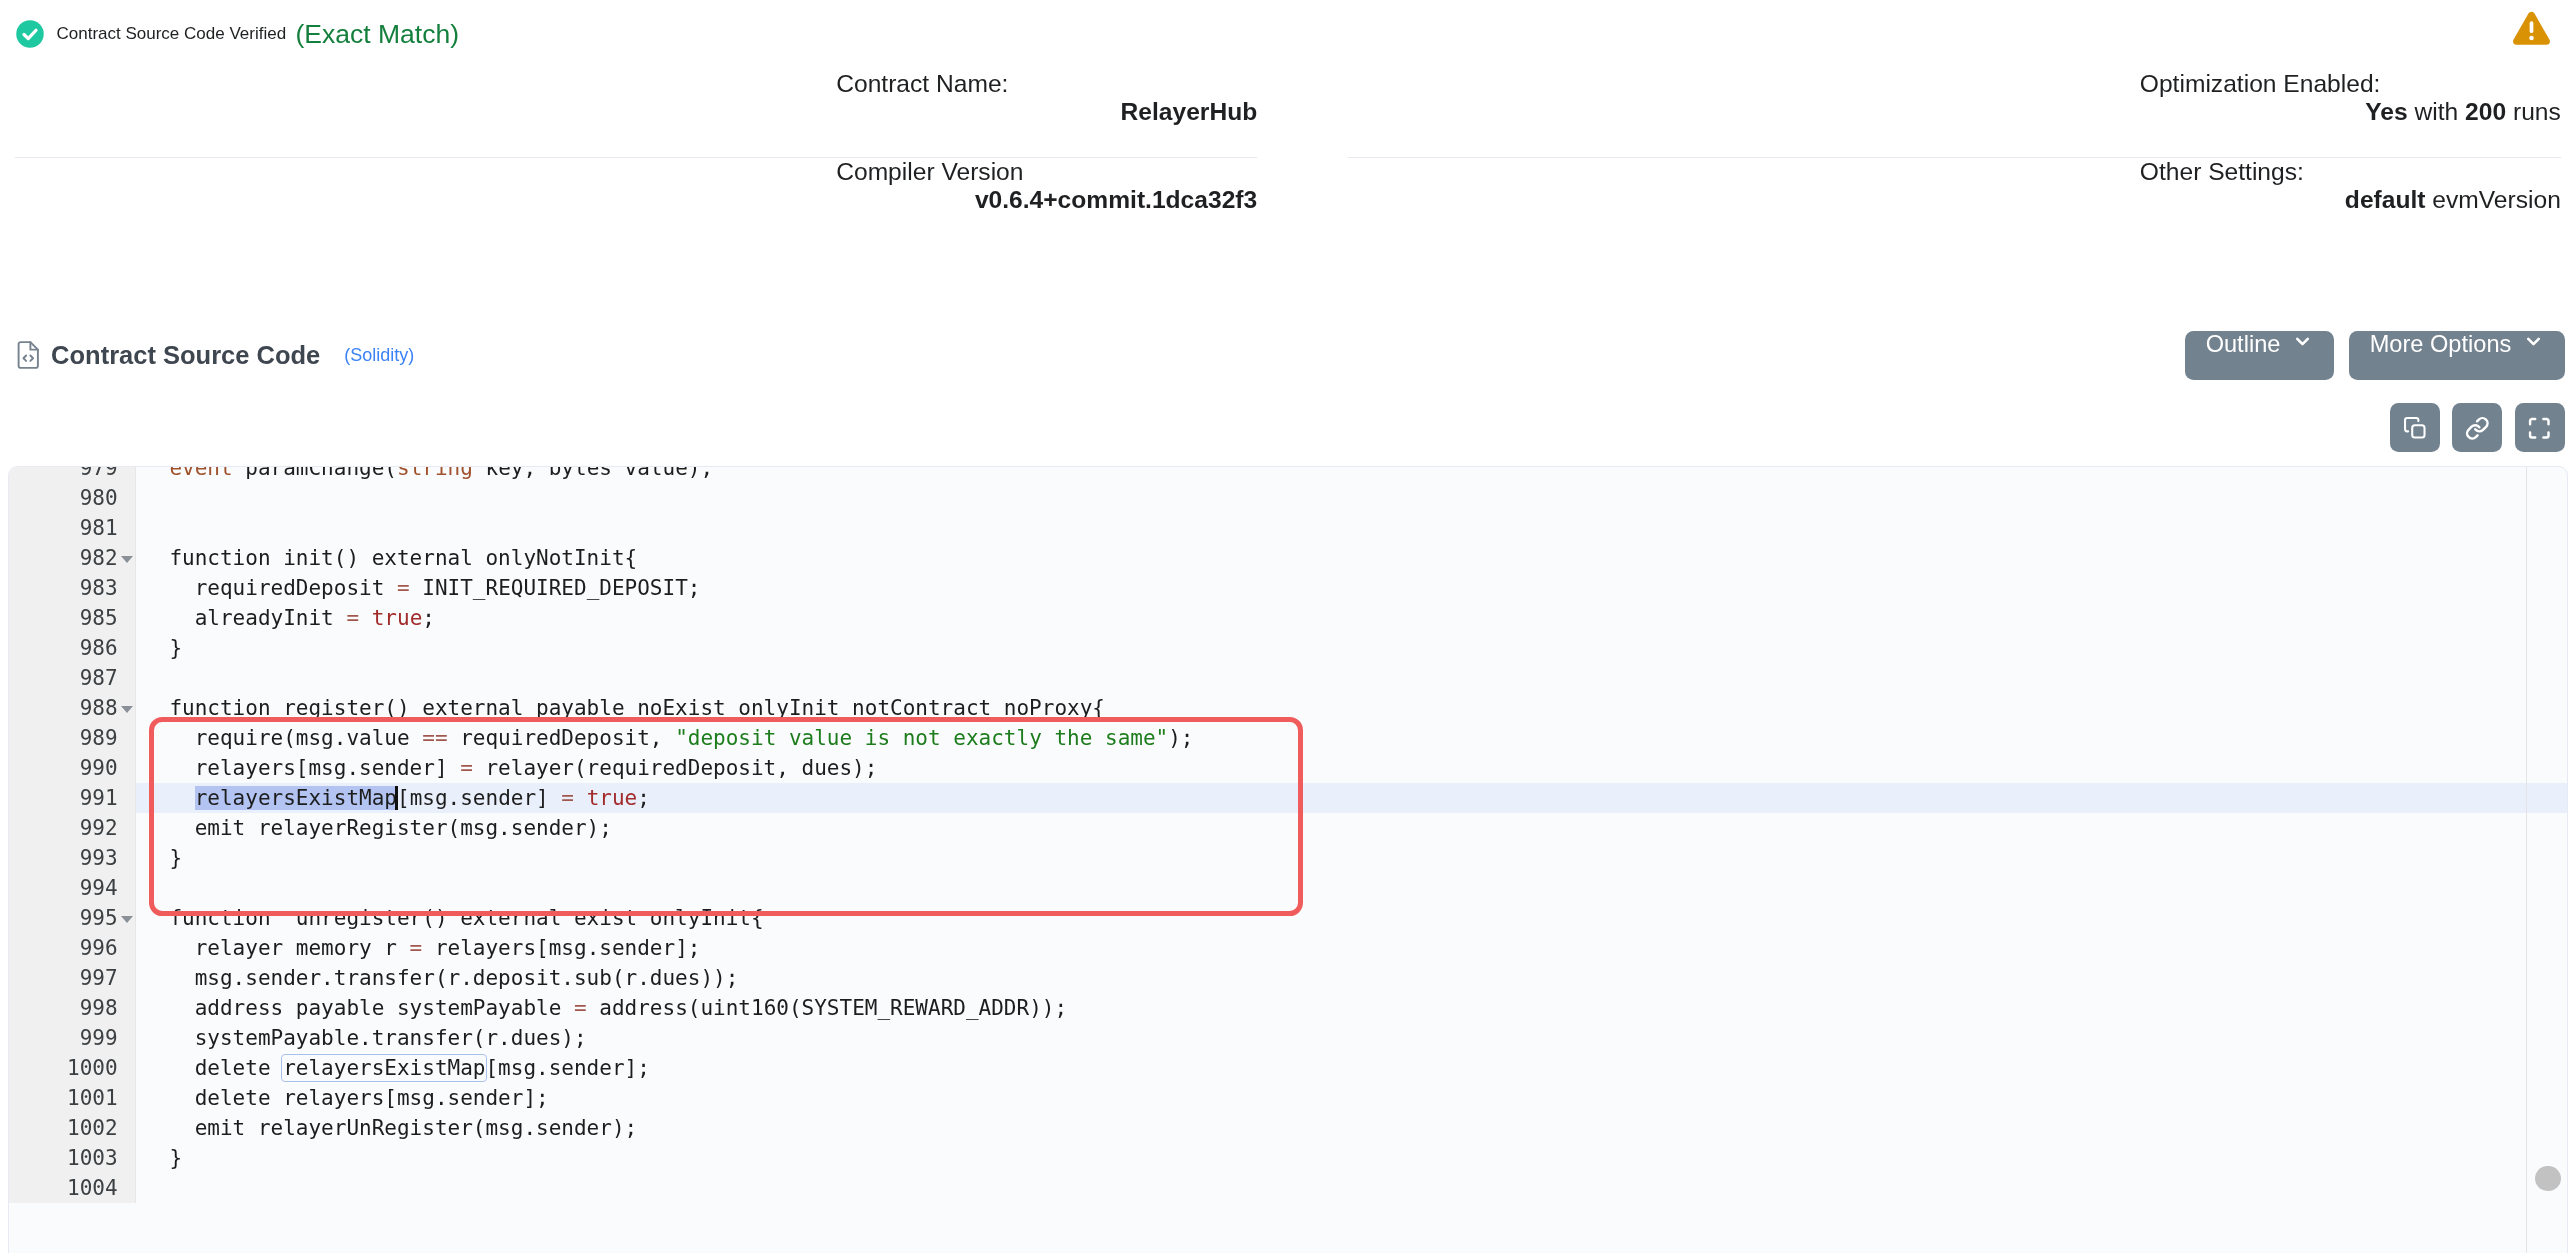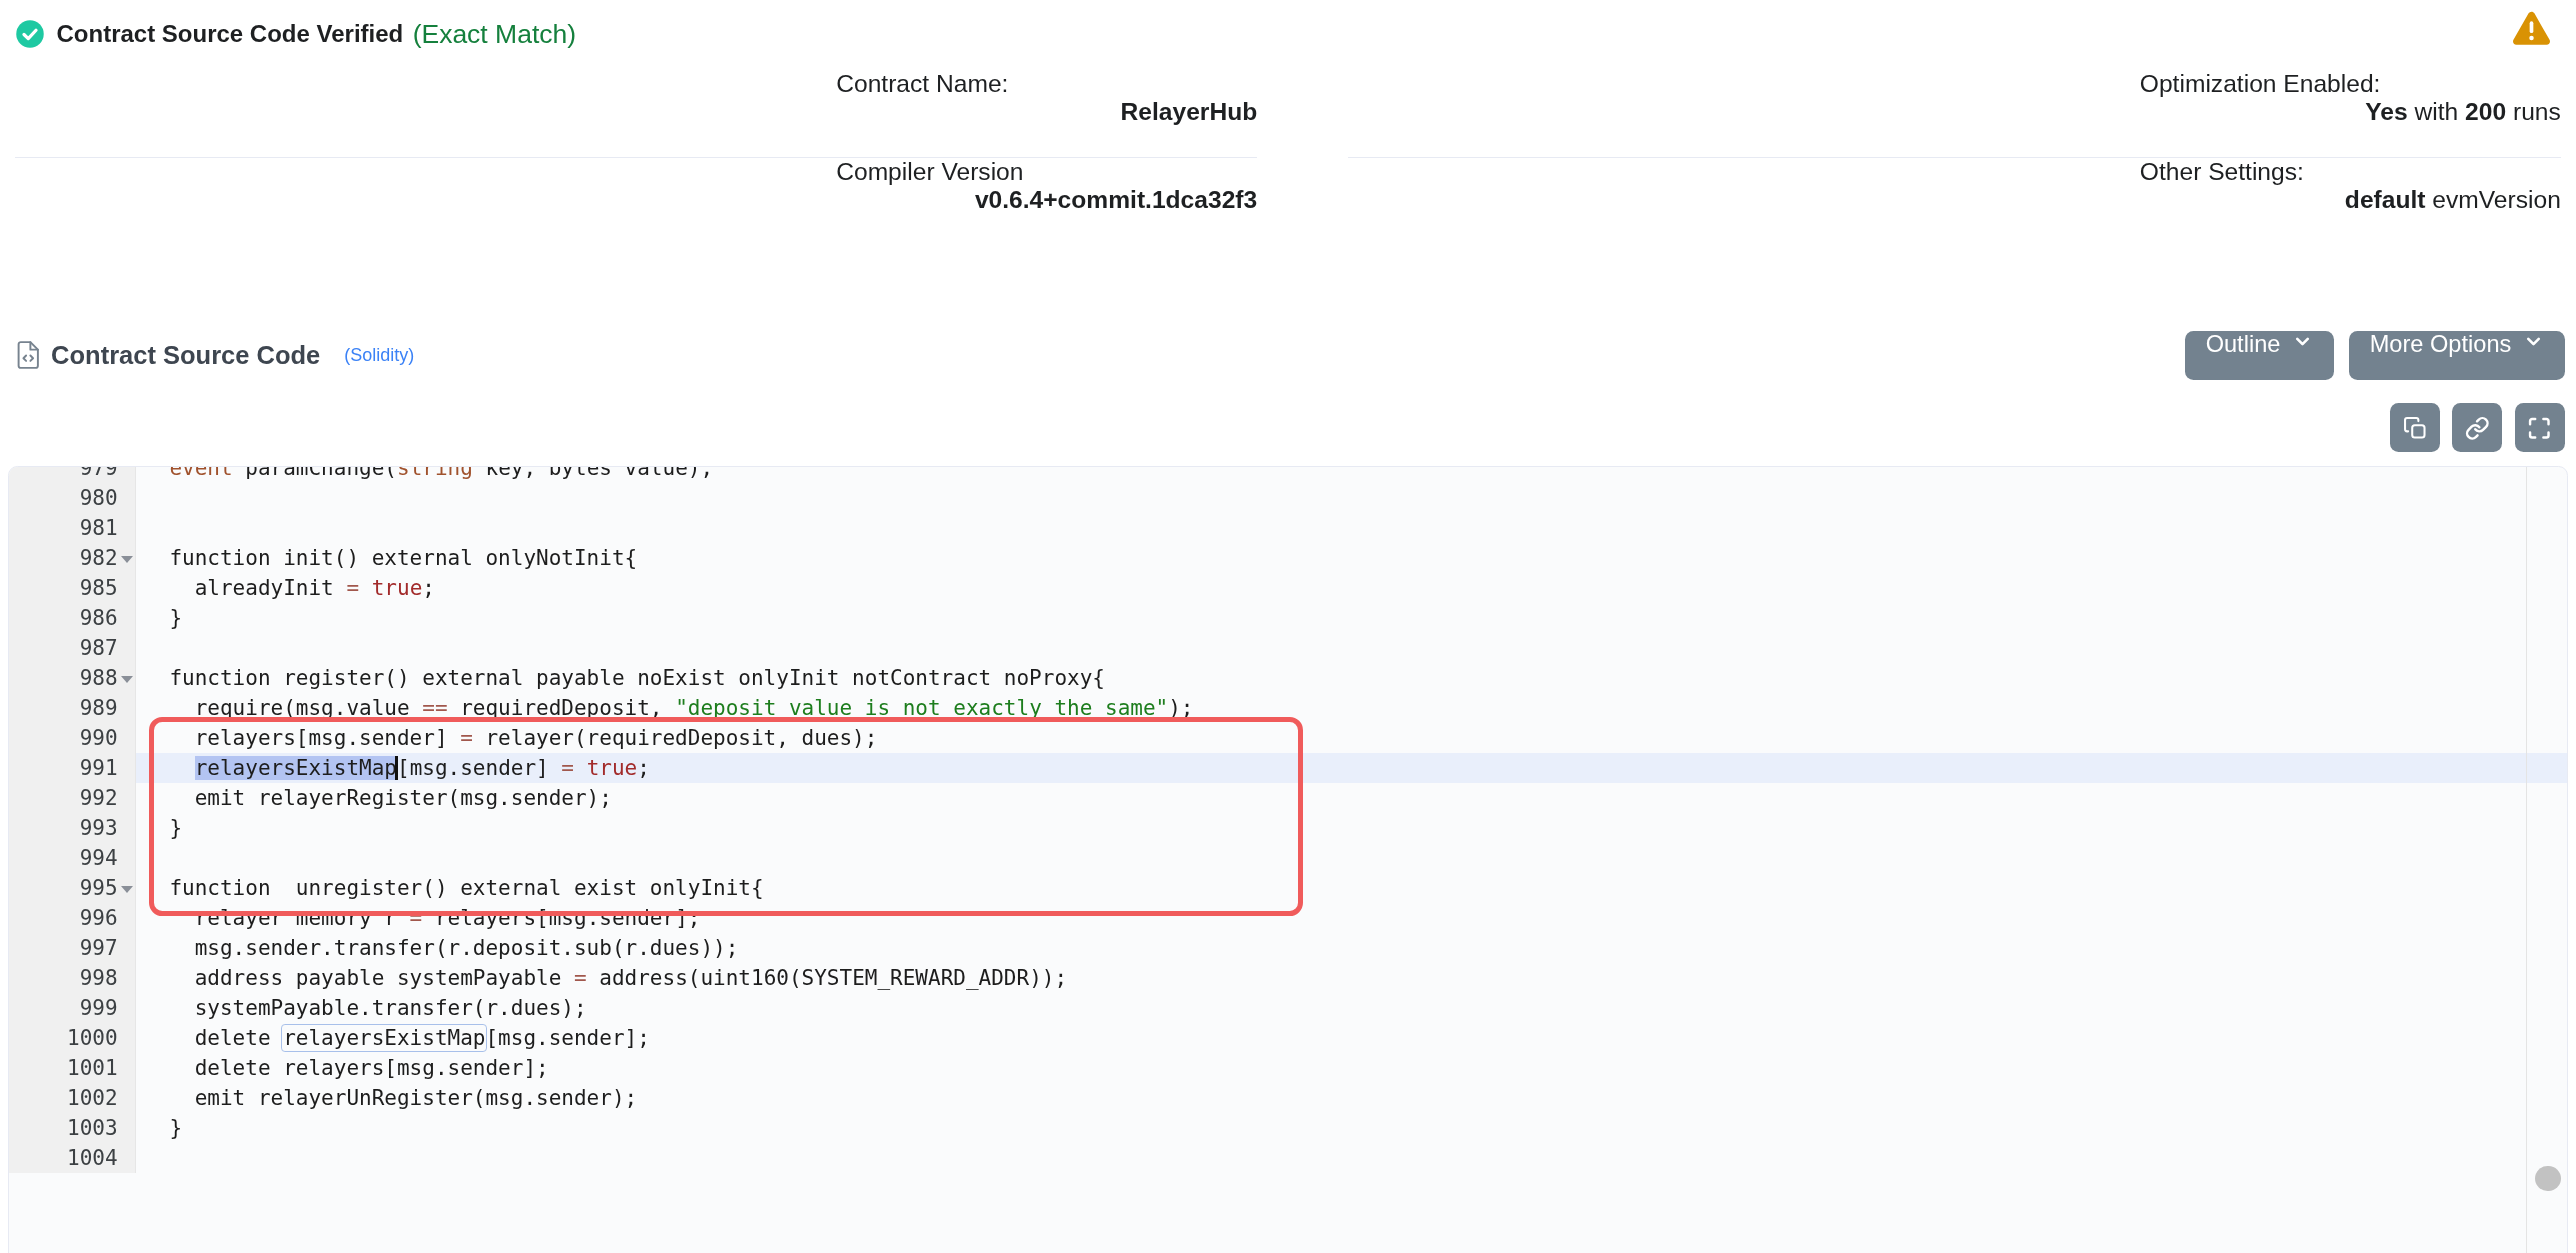--- a/index.html
+++ b/index.html
@@ -13,21 +13,21 @@
   }
   .page { padding:0 7.6px; }
 
   
   .top-header {
     display:flex; align-items:center;
     padding:13.2px 7.6px 0 7.6px; height:55px;
     position:relative;
   }
   .check-badge { width:30px; height:30px; flex:0 0 auto; margin-right:11.3px; }
-  .hdr-title { font-size:24px; font-weight:700; color:#1e2022; }
+  .hdr-title { font-size:17px; font-weight:400; color:#1e2022; }
   .hdr-sub { font-size:26.5px; font-weight:400; color:#15803d; margin-left:9.4px; }
   .warning-wrap { position:absolute; right:15px; top:7.6px; width:43px; height:40px; cursor:pointer; }
 
   
   .info-grid { display:flex; margin-top:15px; padding:0 7.6px; }
   .info-col-left { width:1242px; margin-right:91px; }
   .info-col-right { flex:1; }
   .info-row { display:flex; align-items:flex-end; height:87px; font-size:24.6px;flex-direction:column; }
   .info-label { width:421px; color:#1e2022; font-weight:400; }
   .info-value { color:#1e2022; font-weight:400; }
@@ -212,20 +212,21 @@
       </svg>
     </button>
   </div>
 
   <div class="code-panel">
     <div class="code-inner" id="code-root">
         <div class="code-line"><div class="gutter-cell">979</div><div class="code-cell"><span class="cm-d">  </span><span class="cm-k">event</span><span class="cm-d"> paramChange(</span><span class="cm-k">string</span><span class="cm-d"> key, bytes value);</span></div></div>
         <div class="code-line"><div class="gutter-cell">980</div><div class="code-cell"></div></div>
         <div class="code-line"><div class="gutter-cell">981</div><div class="code-cell"></div></div>
         <div class="code-line"><div class="gutter-cell">982<span class="fold-arrow"></span></div><div class="code-cell"><span class="cm-d">  function init() external onlyNotInit{</span></div></div>
+        <div class="code-line"><div class="gutter-cell">983</div><div class="code-cell"><span class="cm-d">    requiredDeposit </span><span class="cm-o">=</span><span class="cm-d"> INIT_REQUIRED_DEPOSIT;</span></div></div>
         <div class="code-line"><div class="gutter-cell">985</div><div class="code-cell"><span class="cm-d">    alreadyInit </span><span class="cm-o">=</span><span class="cm-d"> </span><span class="cm-a">true</span><span class="cm-d">;</span></div></div>
         <div class="code-line"><div class="gutter-cell">986</div><div class="code-cell"><span class="cm-d">  }</span></div></div>
         <div class="code-line"><div class="gutter-cell">987</div><div class="code-cell"></div></div>
         <div class="code-line"><div class="gutter-cell">988<span class="fold-arrow"></span></div><div class="code-cell"><span class="cm-d">  function register() external payable noExist onlyInit notContract noProxy{</span></div></div>
         <div class="code-line"><div class="gutter-cell">989</div><div class="code-cell"><span class="cm-d">    require(msg.value </span><span class="cm-o">==</span><span class="cm-d"> requiredDeposit, </span><span class="cm-s">"deposit value is not exactly the same"</span><span class="cm-d">);</span></div></div>
         <div class="code-line"><div class="gutter-cell">990</div><div class="code-cell"><span class="cm-d">    relayers[msg.sender] </span><span class="cm-o">=</span><span class="cm-d"> relayer(requiredDeposit, dues);</span></div></div>
         <div class="code-line active"><div class="gutter-cell">991</div><div class="code-cell"><span class="cm-d">    </span><span class="cm-d cm-sel">relayersExistMap</span><span class="caret"></span><span class="cm-d">[msg.sender] </span><span class="cm-o">=</span><span class="cm-d"> </span><span class="cm-a">true</span><span class="cm-d">;</span></div></div>
         <div class="code-line"><div class="gutter-cell">992</div><div class="code-cell"><span class="cm-d">    emit relayerRegister(msg.sender);</span></div></div>
         <div class="code-line"><div class="gutter-cell">993</div><div class="code-cell"><span class="cm-d">  }</span></div></div>
         <div class="code-line"><div class="gutter-cell">994</div><div class="code-cell"></div></div>

